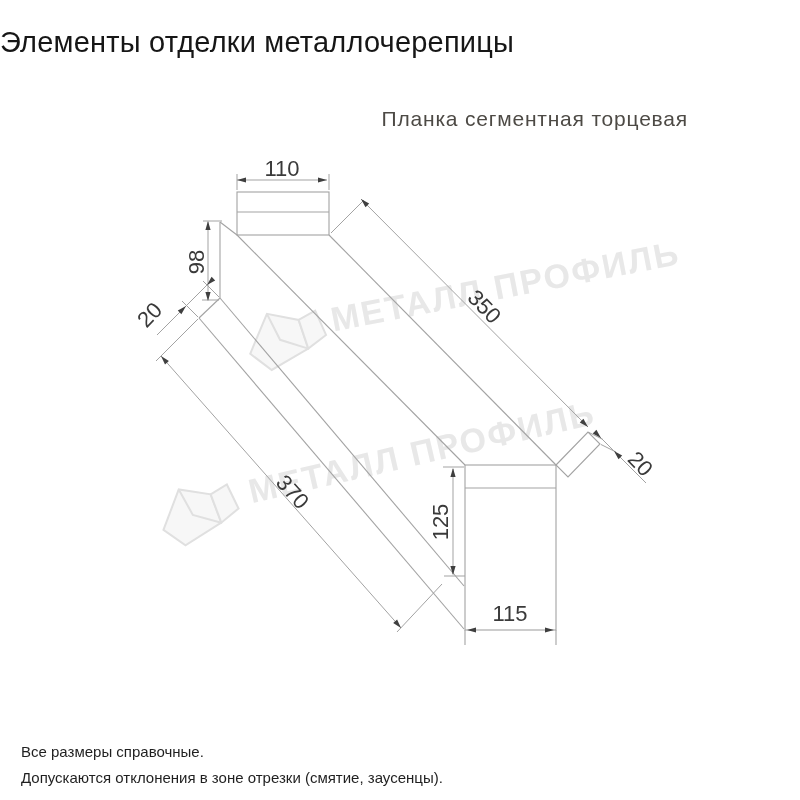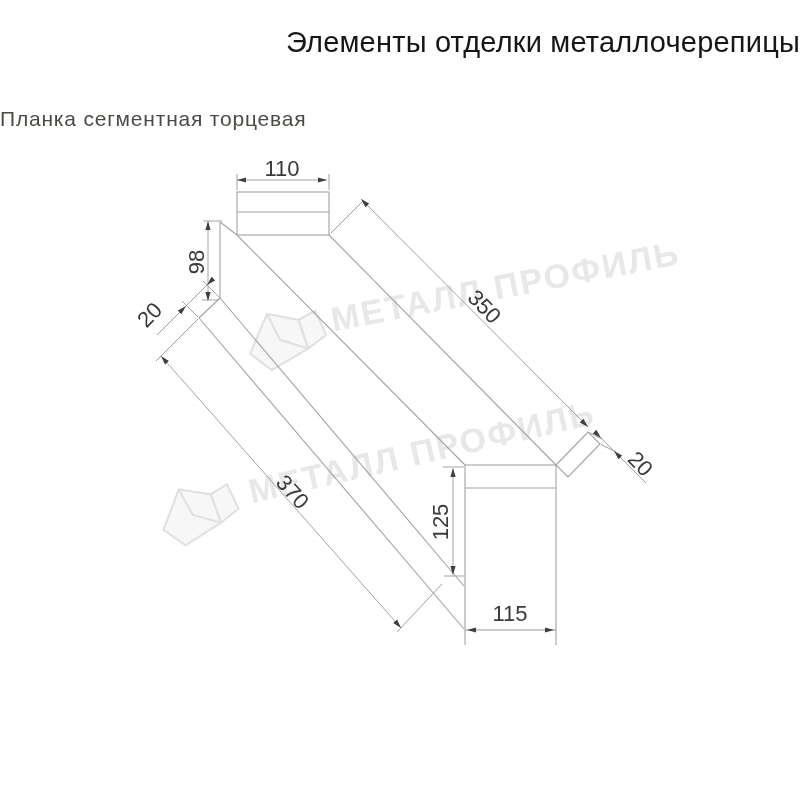--- a/index.html
+++ b/index.html
@@ -1,25 +1,25 @@
 <!DOCTYPE html>
 <html><head>
 <meta charset="utf-8">
 <style>
   html,body{margin:0;padding:0;background:#ffffff;}
   .sheet{
     position:relative;width:800px;height:800px;background:#ffffff;overflow:hidden;
     font-family:"Liberation Sans", sans-serif;
   }
   .title{
-    position:absolute;top:26px;left:0;width:800px;text-align:right;
+    position:absolute;top:26px;left:0;width:800px;text-align:left;
     font-size:29px;font-weight:400;color:#161616;letter-spacing:0.2px;
   }
   .subtitle{
-    position:absolute;top:107px;left:0;width:688px;text-align:left;
+    position:absolute;top:107px;left:0;width:688px;text-align:right;
     font-size:21px;line-height:23px;color:#4d4a45;letter-spacing:0.8px;
   }
   .footer{
     position:absolute;left:21px;top:739px;width:700px;
     font-size:15px;line-height:26px;color:#1f1f1f;
   }
   svg{position:absolute;left:0;top:0;}
   .part-line{stroke:#a3a3a3;stroke-width:1.1;fill:none;}
   .dim-line{stroke:#a3a3a3;stroke-width:1;fill:none;}
   .arrow{fill:#3f3f3f;stroke:none;}
@@ -137,14 +137,18 @@
     <g>
       <line class="dim-line" x1="597" y1="434" x2="646" y2="483"></line>
       <line class="dim-line" x1="589" y1="432.5" x2="603" y2="439.5"></line>
       <line class="dim-line" x1="601" y1="444.5" x2="616" y2="452"></line>
       <polygon class="arrow" points="601,438 596.4,429.8 592.8,433.4"></polygon>
       <polygon class="arrow" points="614,451 622.2,455.6 618.5,459.2"></polygon>
       <text class="dim-text" x="635" y="469" text-anchor="middle" transform="rotate(46 635 469)">20</text>
     </g>
   </svg>
 
+  <div class="footer">
+    <div>Все размеры справочные.</div>
+    <div>Допускаются отклонения в зоне отрезки (смятие, заусенцы).</div>
+  </div>
 
 </div>
 
 </body></html>

